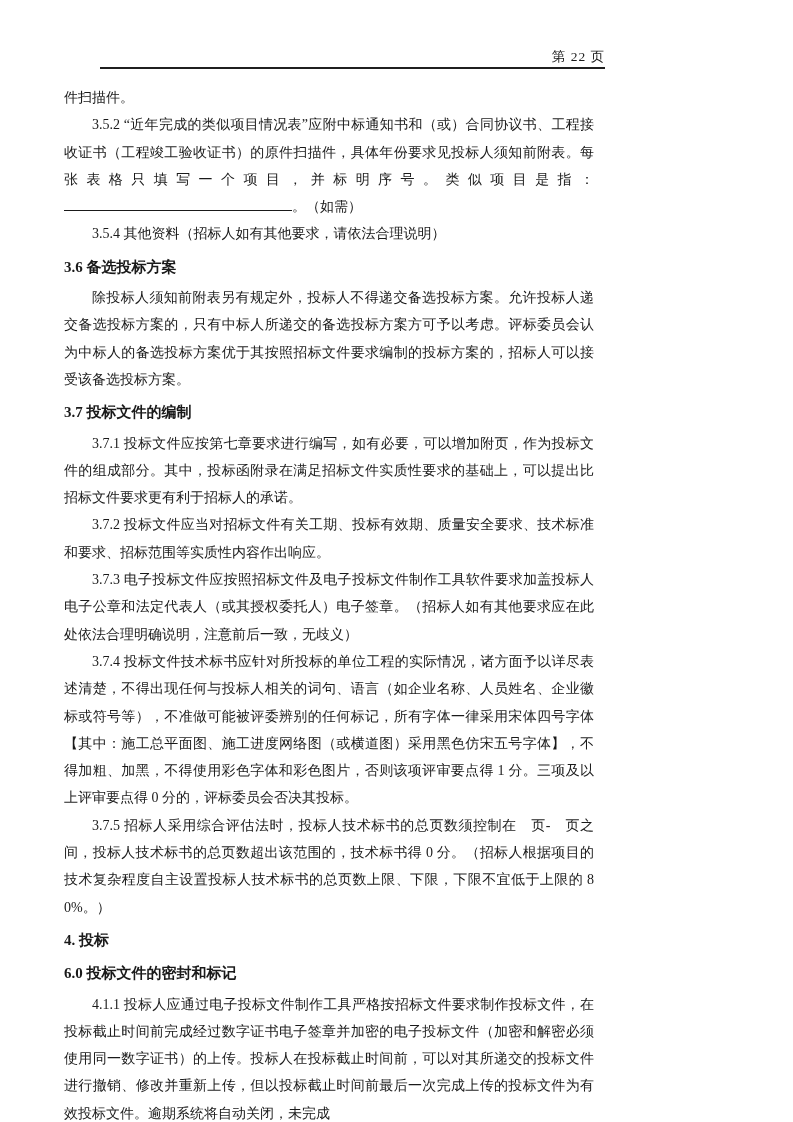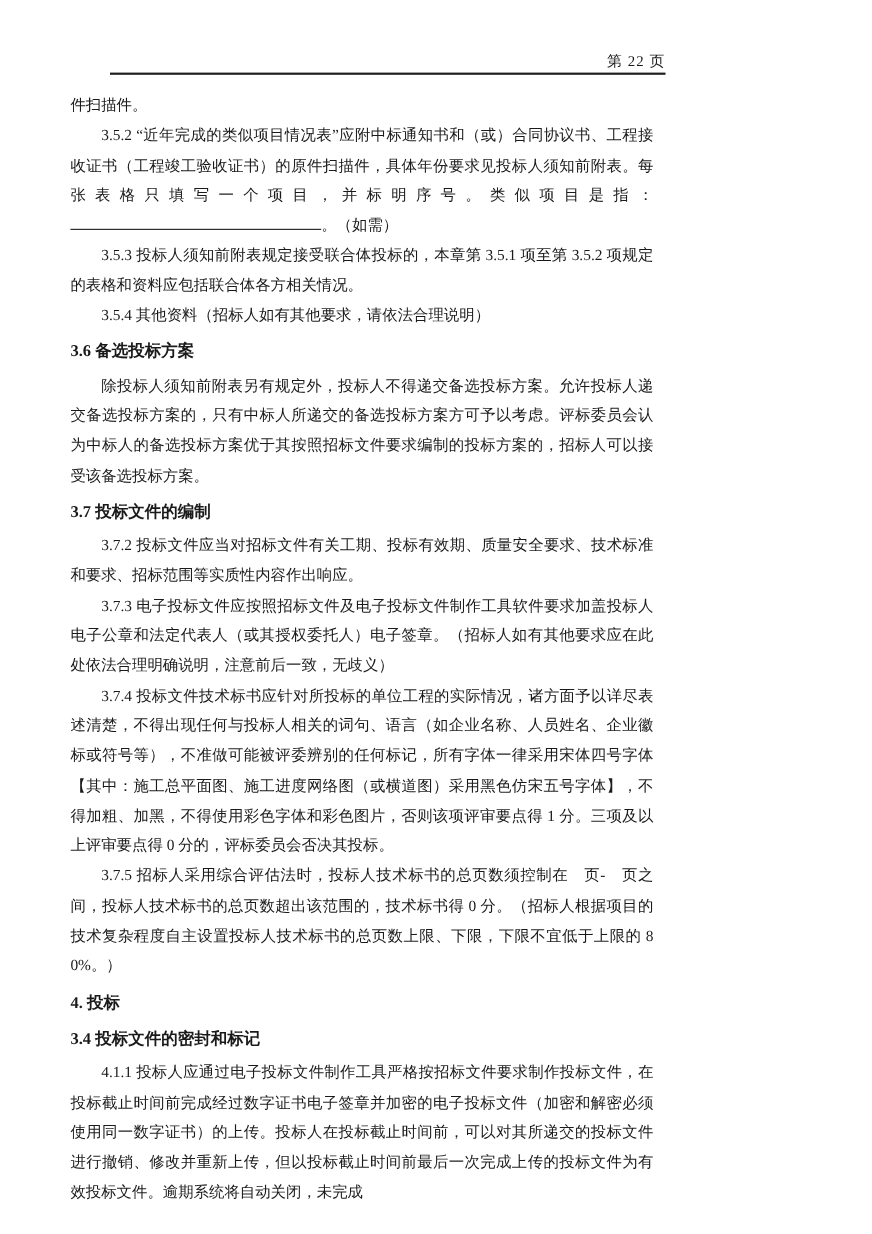--- a/index.html
+++ b/index.html
@@ -66,40 +66,40 @@
   <div class="header">
     <span class="page-num">第 22 页</span>
   </div>
 
   <div class="doc-body">
 
     <p class="para-cont">件扫描件。</p>
 
     <p class="para"><span>3.5.2 “近年完成的类似项目情况表”应附中标通知书和（或）合同协议书、工程接收证书（工程竣工验收证书）的原件扫描件，具体年份要求见投标人须知前附表。每张表格只填写一个项目，并标明序号。类似项目是指：</span><span class="blank-line"></span><span>。（如需）</span></p>
 
-    <p class="para">3.5.3 投标人须知前附表规定接受联合体投标的，本章第 3.5.1 项至第 3.5.2 项规定的表格和资料应包括联合体各方相关情况。</p>
 
     <p class="para">3.5.4 其他资料（招标人如有其他要求，请依法合理说明）</p>
 
     <h3 class="heading">3.6 备选投标方案</h3>
 
     <p class="para">除投标人须知前附表另有规定外，投标人不得递交备选投标方案。允许投标人递交备选投标方案的，只有中标人所递交的备选投标方案方可予以考虑。评标委员会认为中标人的备选投标方案优于其按照招标文件要求编制的投标方案的，招标人可以接受该备选投标方案。</p>
 
     <h3 class="heading">3.7 投标文件的编制</h3>
 
+    <p class="para">3.7.1 投标文件应按第七章要求进行编写，如有必要，可以增加附页，作为投标文件的组成部分。其中，投标函附录在满足招标文件实质性要求的基础上，可以提出比招标文件要求更有利于招标人的承诺。</p>
 
     <p class="para">3.7.2 投标文件应当对招标文件有关工期、投标有效期、质量安全要求、技术标准和要求、招标范围等实质性内容作出响应。</p>
 
     <p class="para">3.7.3 电子投标文件应按照招标文件及电子投标文件制作工具软件要求加盖投标人电子公章和法定代表人（或其授权委托人）电子签章。（招标人如有其他要求应在此处依法合理明确说明，注意前后一致，无歧义）</p>
 
     <p class="para">3.7.4 投标文件技术标书应针对所投标的单位工程的实际情况，诸方面予以详尽表述清楚，不得出现任何与投标人相关的词句、语言（如企业名称、人员姓名、企业徽标或符号等），不准做可能被评委辨别的任何标记，所有字体一律采用宋体四号字体【其中：施工总平面图、施工进度网络图（或横道图）采用黑色仿宋五号字体】，不得加粗、加黑，不得使用彩色字体和彩色图片，否则该项评审要点得 1 分。三项及以上评审要点得 0 分的，评标委员会否决其投标。</p>
 
     <p class="para">3.7.5 招标人采用综合评估法时，投标人技术标书的总页数须控制在　页-　页之间，投标人技术标书的总页数超出该范围的，技术标书得 0 分。（招标人根据项目的技术复杂程度自主设置投标人技术标书的总页数上限、下限，下限不宜低于上限的 80%。）</p>
 
     <h3 class="heading">4. 投标</h3>
 
-    <h3 class="heading">3.4 投标文件的密封和标记</h3>
+    <h3 class="heading">6.0 投标文件的密封和标记</h3>
 
     <p class="para">4.1.1 投标人应通过电子投标文件制作工具严格按招标文件要求制作投标文件，在投标截止时间前完成经过数字证书电子签章并加密的电子投标文件（加密和解密必须使用同一数字证书）的上传。投标人在投标截止时间前，可以对其所递交的投标文件进行撤销、修改并重新上传，但以投标截止时间前最后一次完成上传的投标文件为有效投标文件。逾期系统将自动关闭，未完成</p>
 
   </div>
 
 </div>
 
 </body></html>

